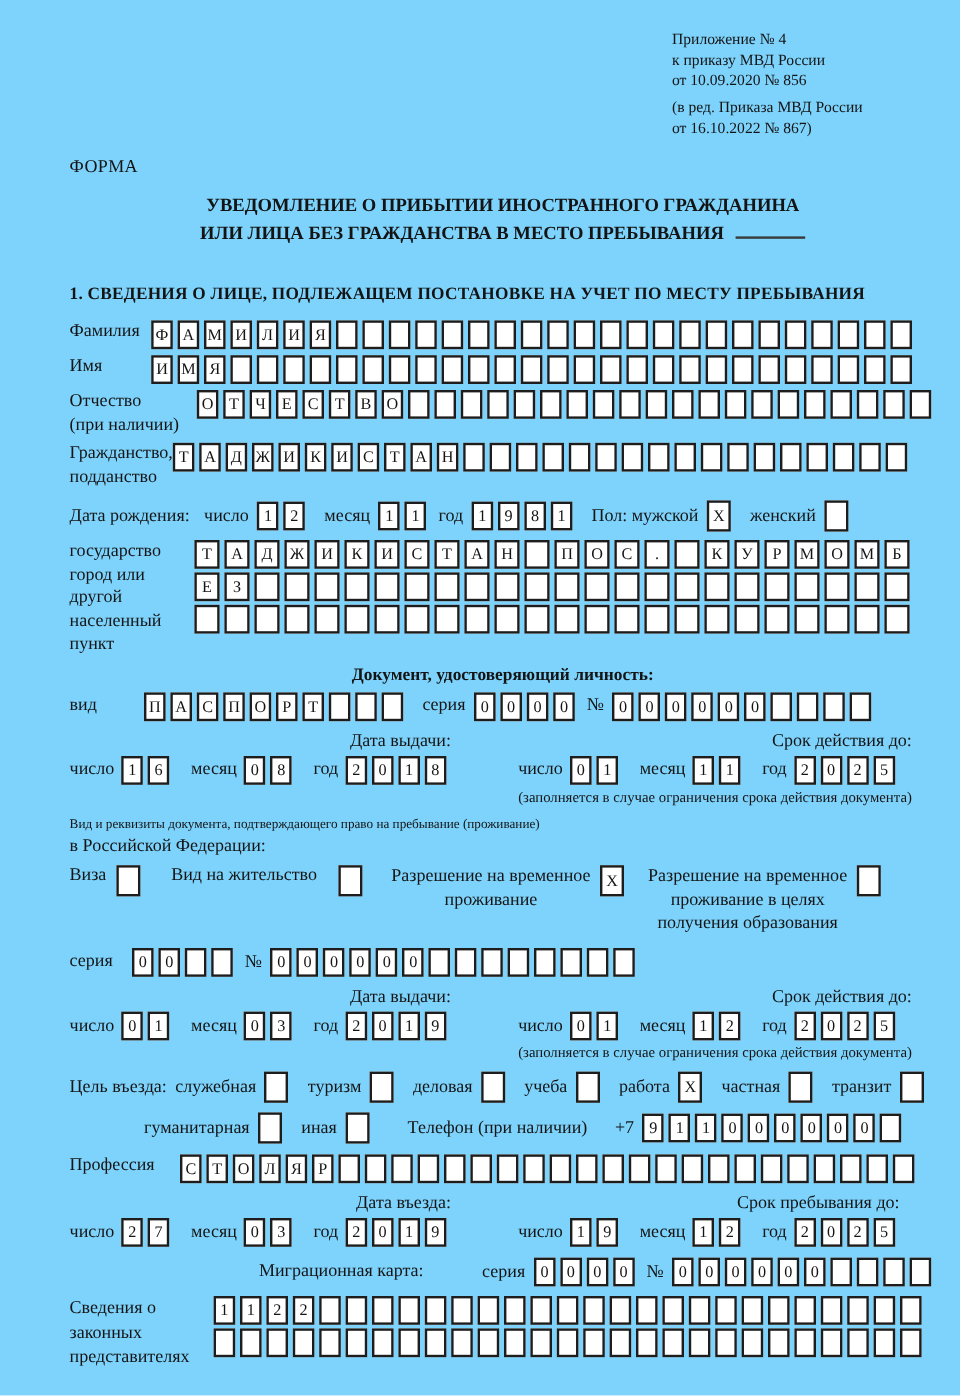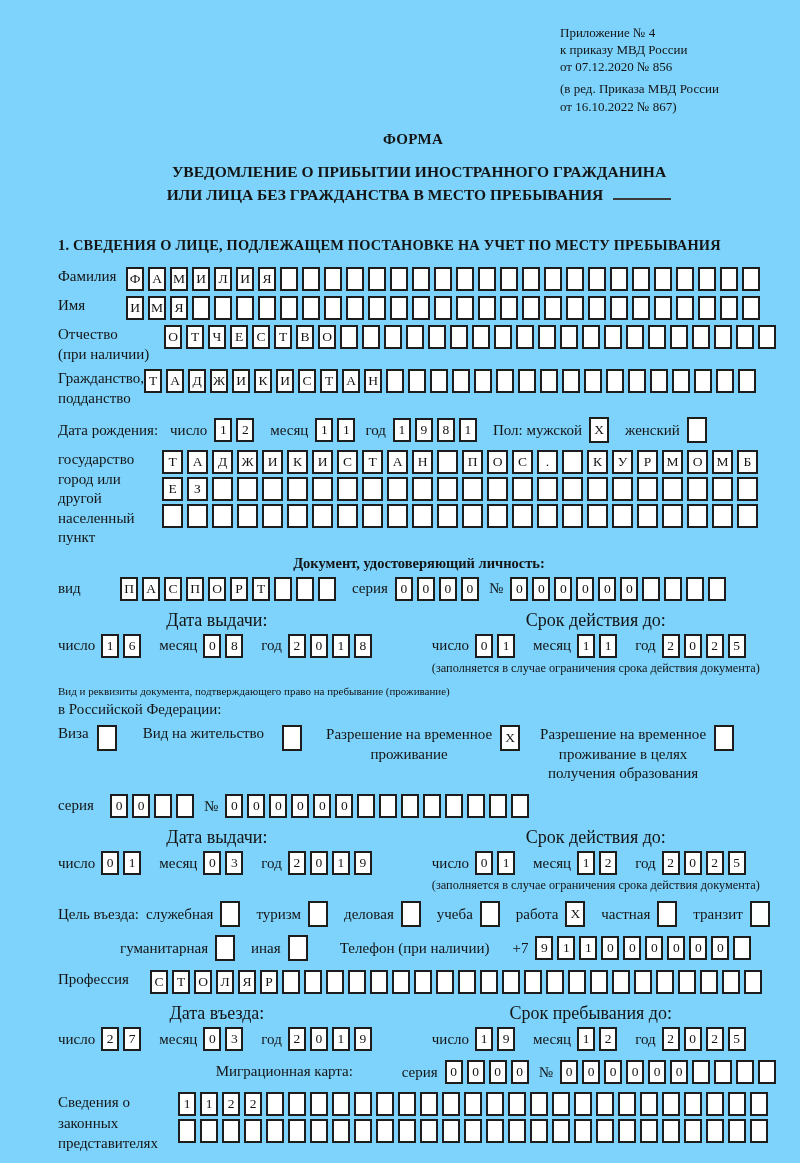--- a/index.html
+++ b/index.html
@@ -4,21 +4,21 @@
 <style>
   * { box-sizing: border-box; }
   html, body { margin: 0; padding: 0; background: #ffffff; }
   body { font-family: "Liberation Serif", "DejaVu Serif", serif; color: #141414; }
   .page { width: 800px; height: 1163px; overflow: hidden; padding: 24px 20px 8px 58px; position: relative; background:#7dd3fc; }
 
   .hdr { margin-left: 502px; font-size: 13px; line-height: 1.32; }
   .hdr div { white-space: nowrap; }
   .hdr .g2 { margin-top: 5px; }
 
-  .forma { text-align: center; font-weight: bold; font-size: 15px; margin-top: 16px; padding-right: 12px; letter-spacing: .3px; }
+  .forma { text-align: left; font-weight: normal; font-size: 15px; margin-top: 16px; padding-right: 12px; letter-spacing: .3px; }
 
   .title { text-align: center; font-weight: bold; font-size: 15.5px; line-height: 1.5; margin-top: 12px; }
   .ul { display: inline-block; width: 58px; border-bottom: 2px solid #3a3a3a; margin-left: 10px; }
 
   .sec { font-weight: bold; font-size: 14.4px; margin-top: 31px; white-space: nowrap; letter-spacing: .2px; }
 
   .row { display: flex; align-items: flex-start; margin-top: 5px; }
   .ai { align-items: center; }
   .lbl { font-size: 15px; line-height: 1.3; flex: none; }
   .w68 { width: 68px; } .w106 { width: 106px; } .w86 { width: 86px; } .w104 { width: 104px; }
@@ -30,21 +30,21 @@
           display: flex; align-items: center; justify-content: center; font-size: 13.5px; flex: none; background:#fff; }
   .wv .cell { width: 21px; }
   .cb .cell { width: 20px; height: 26px; }
   .stack .cells { margin-bottom: 3px; }
 
   .center-b { text-align: center; font-weight: bold; font-size: 14.5px; margin-top: 7px; }
 
   .dpair { display: flex; margin-top: 9px; }
   .dcol { flex: none; }
   .dcol.right { margin-left: 56px; }
-  .dhead { text-align: center; font-size: 18px; }
+  .dhead { text-align: right; font-size: 15px; }
   .drow { display: flex; align-items: center; margin-top: 3px; }
   .drow .wlab { font-size: 15px; margin-right: 6px; }
   .drow .gap { margin-left: 14px; }
   .dnote { font-size: 12.3px; margin-top: 3px; white-space: nowrap; }
 
   .txt { font-size: 11px; margin-top: 9px; }
   .txt2 { font-size: 15px; margin-top: 4px; }
 
   .opts { display: flex; align-items: flex-start; margin-top: 7px; }
   .opt { display: flex; align-items: flex-start; flex: none; }
@@ -61,21 +61,21 @@
   .replbl { width: 120px; flex: none; font-size: 15px; line-height: 1.36; }
 </style>
 </head>
 <body>
 
 <div class="page">
 
   <div class="hdr">
     <div>Приложение № 4</div>
     <div>к приказу МВД России</div>
-    <div>от 07.12.2020 № 856</div>
+    <div>от 10.09.2020 № 856</div>
     <div class="g2">(в ред. Приказа МВД России</div>
     <div>от 16.10.2022 № 867)</div>
   </div>
 
   <div class="forma">ФОРМА</div>
 
   <div class="title">
     <div>УВЕДОМЛЕНИЕ О ПРИБЫТИИ ИНОСТРАННОГО ГРАЖДАНИНА</div>
     <div><span>ИЛИ ЛИЦА БЕЗ ГРАЖДАНСТВА В МЕСТО ПРЕБЫВАНИЯ</span><span class="ul"></span></div>
   </div>

